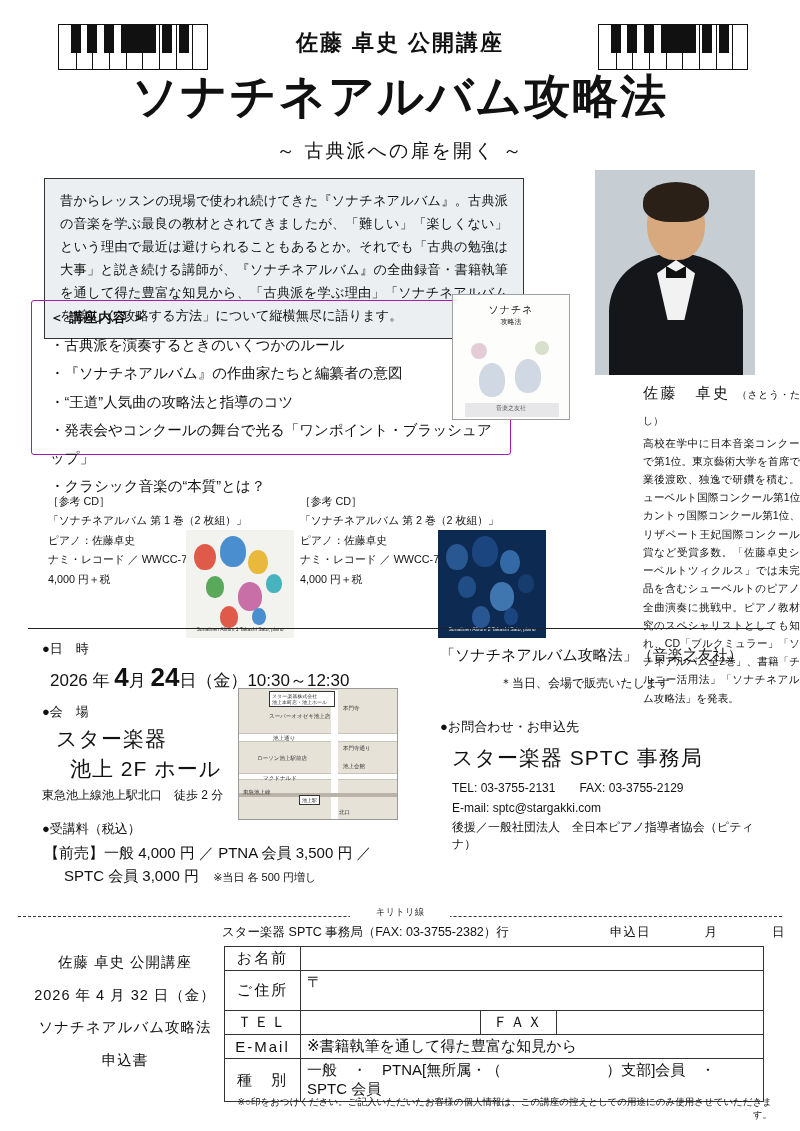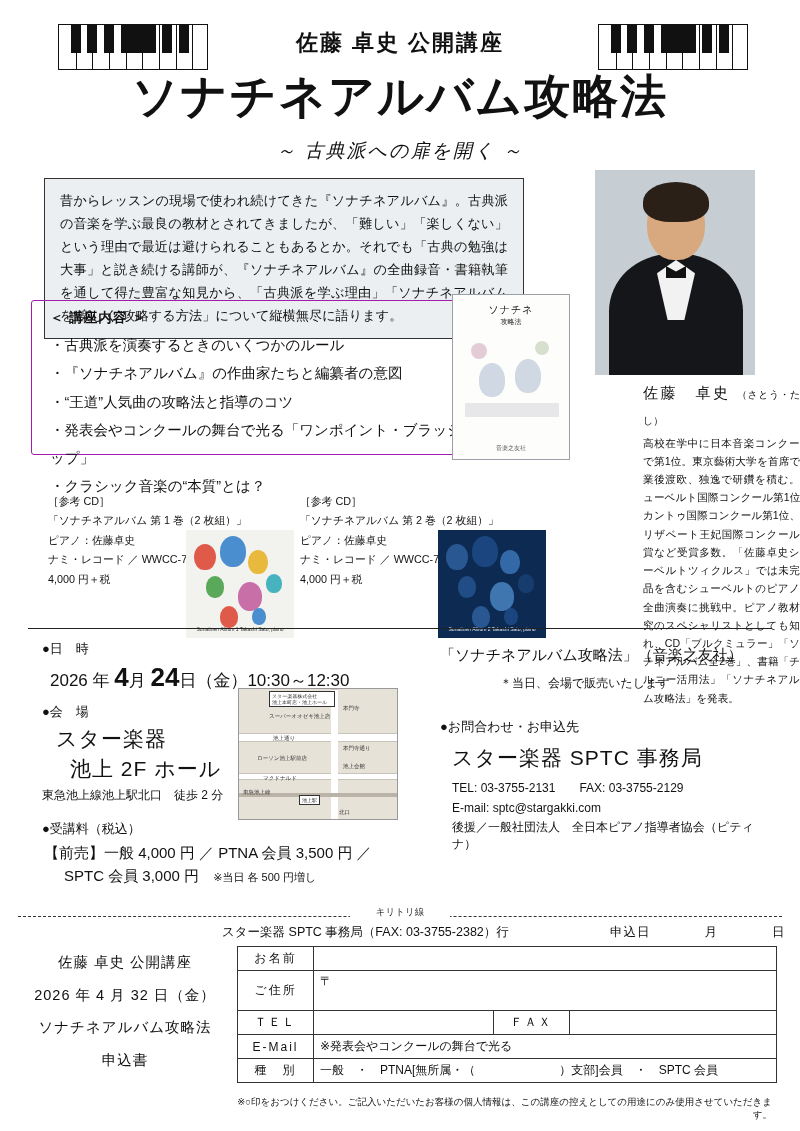--- a/index.html
+++ b/index.html
@@ -28,21 +28,21 @@
 
   .subtitle-top {
     text-align:center; font-size:22px; font-weight:bold; letter-spacing:2px;
     margin-top:6px;
   }
   .main-title {
     text-align:center; font-size:46px; font-weight:bold; letter-spacing:2px;
     margin-top:8px; font-family:"DejaVu Sans","Liberation Sans",sans-serif;
   }
   .sub-title {
-    text-align:center; font-size:19px; margin-top:10px; letter-spacing:2px;font-style:italic;
+    text-align:center; font-size:19px; margin-top:10px; letter-spacing:2px;
   }
 
   
   .intro {
     position:absolute; left:44px; top:178px; width:480px; min-height:112px;
     border:1px solid #333; background:#eceff1;
     padding:10px 15px; font-size:13.2px; line-height:1.75;
     text-align:justify;
   }
 
@@ -81,21 +81,21 @@
     padding:8px 14px 8px 18px;
   }
   .contents h3 {
     margin:0 0 4px 0; font-size:13.5px; font-weight:bold; letter-spacing:1px;
   }
   .contents ul { list-style:none; margin:0; padding:0; }
   .contents li { font-size:14.5px; line-height:1.95; }
 
   
   .book {
-    position:absolute; left:452px; top:294px; width:118px; height:166px;
+    position:absolute; left:452px; top:294px; width:118px; height:126px;
     background:#fdfdfb; border:1px solid #9aa0a5;padding-left:24px;
   }
   .book .bt { position:absolute; top:8px; left:0; right:0; text-align:center; font-size:10px; letter-spacing:1px; }
   .book .bt2 { position:absolute; top:22px; left:0; right:0; text-align:center; font-size:7px; }
   .book .art { position:absolute; left:12px; top:42px; width:94px; height:86px; }
   .book .g1,.book .g2 { position:absolute; width:26px; height:34px; background:#cfd8e3; border-radius:50% 50% 44% 44%; }
   .book .g1 { left:14px; top:26px; } .book .g2 { left:50px; top:22px; }
   .book .f1 { position:absolute; left:6px; top:6px; width:16px; height:16px; border-radius:50%; background:#e4ccd6; }
   .book .f2 { position:absolute; left:70px; top:4px; width:14px; height:14px; border-radius:50%; background:#d6e0cc; }
   .book .base { position:absolute; left:0; bottom:6px; width:94px; height:14px; background:#e7e7ea; }
@@ -154,22 +154,22 @@
   .cuttext {
     position:absolute; left:0; right:0; top:906px; text-align:center;
     font-size:9.5px; color:#333; background:#fff; width:100px; margin:0 auto;
   }
 
   
   .formhead { position:absolute; left:222px; top:924px; font-size:12.5px; }
   .formhead2 { position:absolute; left:610px; top:924px; font-size:12.5px; letter-spacing:1px; }
   .formleft { position:absolute; left:30px; top:946px; width:190px; text-align:center; font-size:14.5px; line-height:2.25; letter-spacing:1px; }
   table.appform {
-    position:absolute; left:237px; top:946px; width:540px;
-    border-collapse:collapse; font-size:12px;
+    position:absolute; left:224px; top:946px; width:540px;
+    border-collapse:collapse; font-size:15px;
   }
   table.appform td { border:1px solid #333; height:24px; padding:2px 6px; }
   table.appform td.k { width:76px; text-align:center; letter-spacing:2px; background:#fff; }
   .note { position:absolute; left:226px; top:1096px; width:546px; font-size:9.5px; text-align:right; }
 </style>
 </head>
 <body>
 
 <div class="page">
 
@@ -375,21 +375,21 @@
       <td colspan="3" style="height:40px;vertical-align:top">〒</td>
     </tr>
     <tr>
       <td class="k">ＴＥＬ</td>
       <td style="width:180px"></td>
       <td class="k">ＦＡＸ</td>
       <td></td>
     </tr>
     <tr>
       <td class="k">E-Mail</td>
-      <td colspan="3">※発表会やコンクールの舞台で光る</td>
+      <td colspan="3">※書籍執筆を通して得た豊富な知見から</td>
     </tr>
     <tr>
       <td class="k">種　別</td>
       <td colspan="3">一般　・　PTNA[無所属・（　　　　　　　）支部]会員　・　SPTC 会員</td>
     </tr>
   </tbody>
     </table>
 
   <div class="note">※○印をおつけください。ご記入いただいたお客様の個人情報は、この講座の控えとしての用途にのみ使用させていただきます。</div>
 </div>

